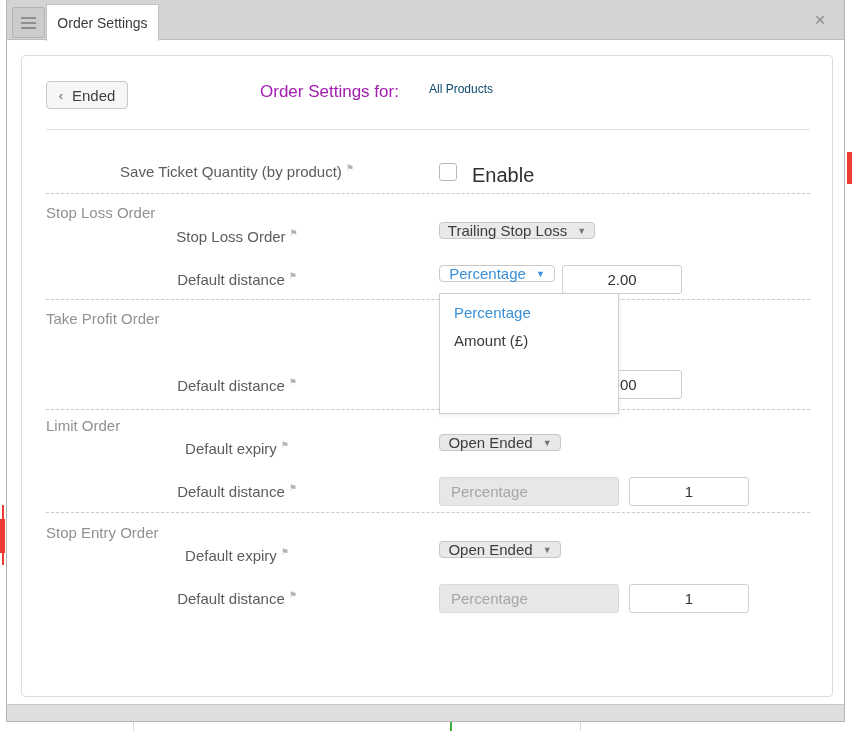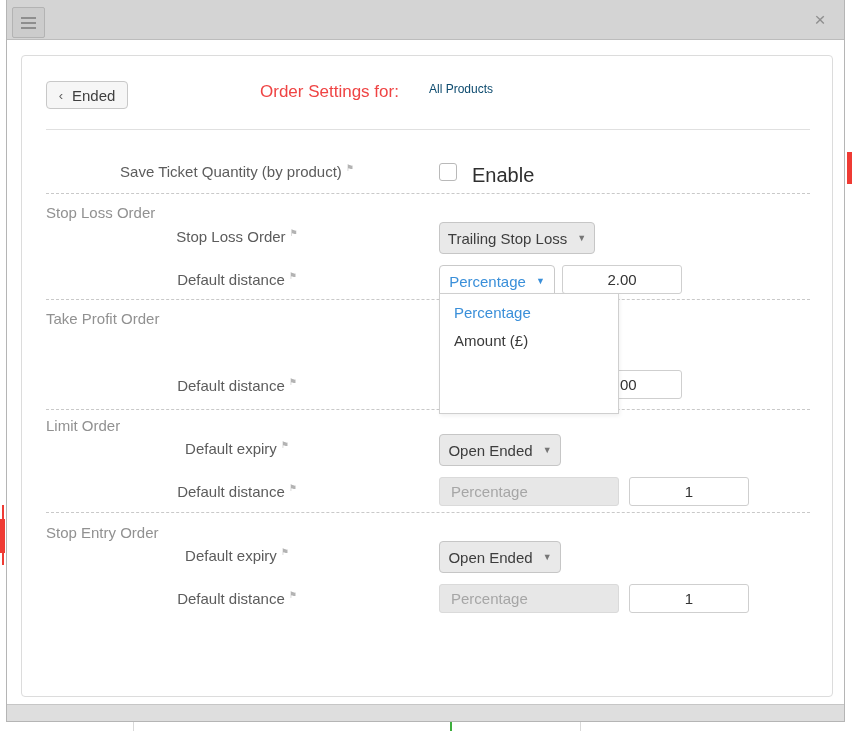--- a/index.html
+++ b/index.html
@@ -53,36 +53,36 @@
     position:absolute; left:14px; top:55px; width:812px; height:642px;
     background:#ffffff; border:1px solid #dcdcdc; border-radius:4px;
   }
   .back-btn {
     position:absolute; left:24px; top:25px; width:82px; height:28px;
     background:#f6f6f6; border:1px solid #c8c8c8; border-radius:4px;
     display:flex; align-items:center; justify-content:center; gap:9px;
     font-size:15px; color:#3f3f3f; cursor:pointer;
   }
   .back-btn .chev { font-size:13px; color:#5e5e5e; }
-  .page-title { position:absolute; left:238px; top:26px; font-size:17px; color:#ef4444; white-space:nowrap; }
+  .page-title { position:absolute; left:238px; top:26px; font-size:17px; color:#a21caf; white-space:nowrap; }
   .page-scope { position:absolute; left:407px; top:26px; font-size:12px; color:#0c4a6e; white-space:nowrap; }
 
   .sep-solid  { position:absolute; left:24px; width:764px; border-top:1px solid #e0e0e0; }
   .sep-dashed { position:absolute; left:24px; width:764px; border-top:1px dashed #c9c9c9; }
 
   .section-title { position:absolute; left:24px; font-size:15px; color:#919191; white-space:nowrap; }
 
   .row-label {
     position:absolute; left:24px; width:382px; text-align:center;
     font-size:15px; color:#5c5c5c; white-space:nowrap;
   }
   .flag { font-size:9px; color:#b3b3b3; vertical-align:6px; margin-left:4px; }
 
   .dd-btn {
-    position:absolute; height:32px;
+    position:absolute; height:17px;
     background:#e9e9e9; border:1px solid #c6c6c6; border-radius:4px;
     display:flex; align-items:center; justify-content:center; gap:10px;
     font-size:15px; color:#3d3d3d; cursor:pointer;text-align:center;
   }
   .dd-btn .arrow { font-size:9px; color:#767676; }
   .dd-btn.open {
     background:#ffffff; border:1px solid #c9c9c9; color:#3a8fd9;
   }
   .dd-btn.open .arrow { color:#3a8fd9; }
 
@@ -130,20 +130,23 @@
 <div class="dialog">
 
   <div class="topbar">
     <div class="hamburger-btn">
       <span class="icon" style="display:flex;flex-direction:column;gap:3px;">
           <i></i>
           <i></i>
           <i></i>
         </span>
     </div>
+    <div class="tab">
+      <span>Order Settings</span>
+    </div>
     <div class="close-btn">
       <span>×</span>
     </div>
   </div>
 
   <div class="panel">
 
     <div class="back-btn">
       <span class="chev">‹</span>
       <span>Ended</span>

